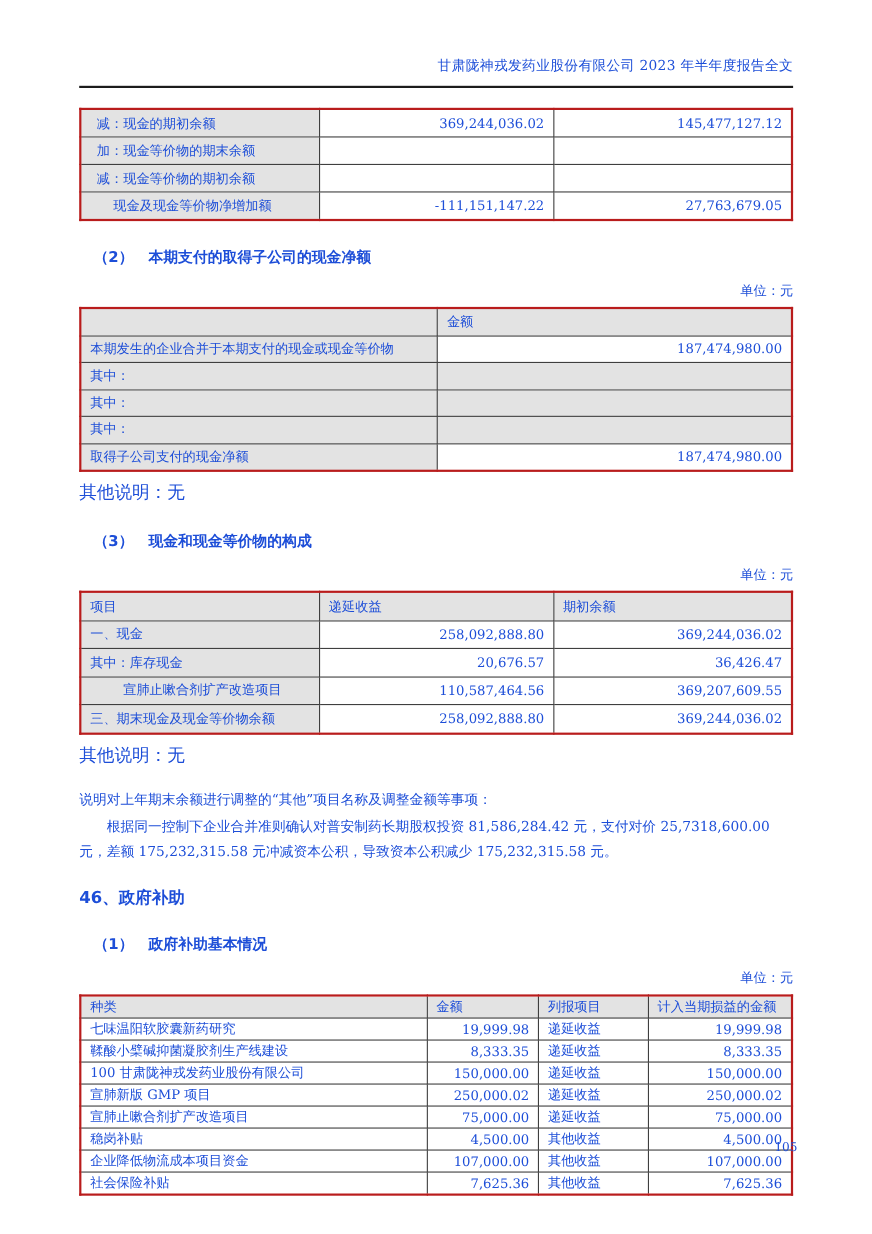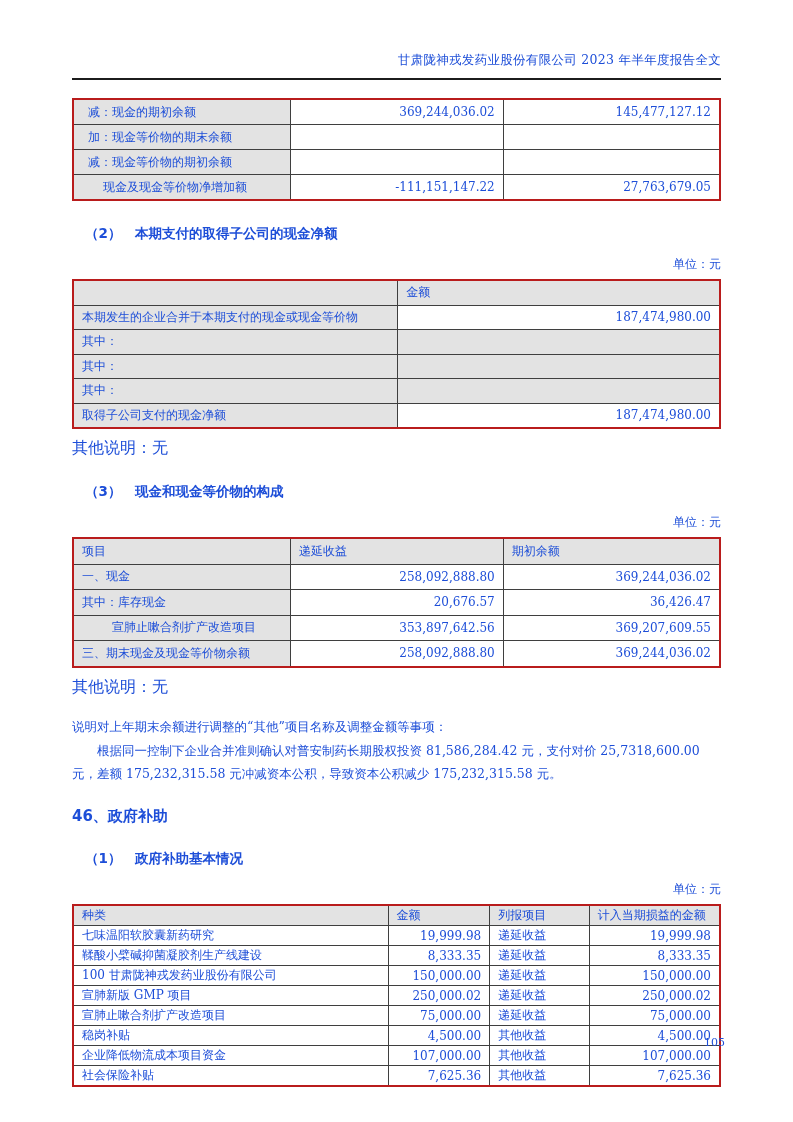--- a/index.html
+++ b/index.html
@@ -142,21 +142,21 @@
           <td class="num">258,092,888.80</td>
           <td class="num">369,244,036.02</td>
         </tr>
         <tr>
           <td class="shade">其中：库存现金</td>
           <td class="num">20,676.57</td>
           <td class="num">36,426.47</td>
         </tr>
         <tr>
           <td class="shade indent-deep">宣肺止嗽合剂扩产改造项目</td>
-          <td class="num">353,897,642.56</td>
+          <td class="num">110,587,464.56</td>
           <td class="num">369,207,609.55</td>
         </tr>
         <tr>
           <td class="shade">三、期末现金及现金等价物余额</td>
           <td class="num">258,092,888.80</td>
           <td class="num">369,244,036.02</td>
         </tr>
       </tbody>
     </table>
   </div>

